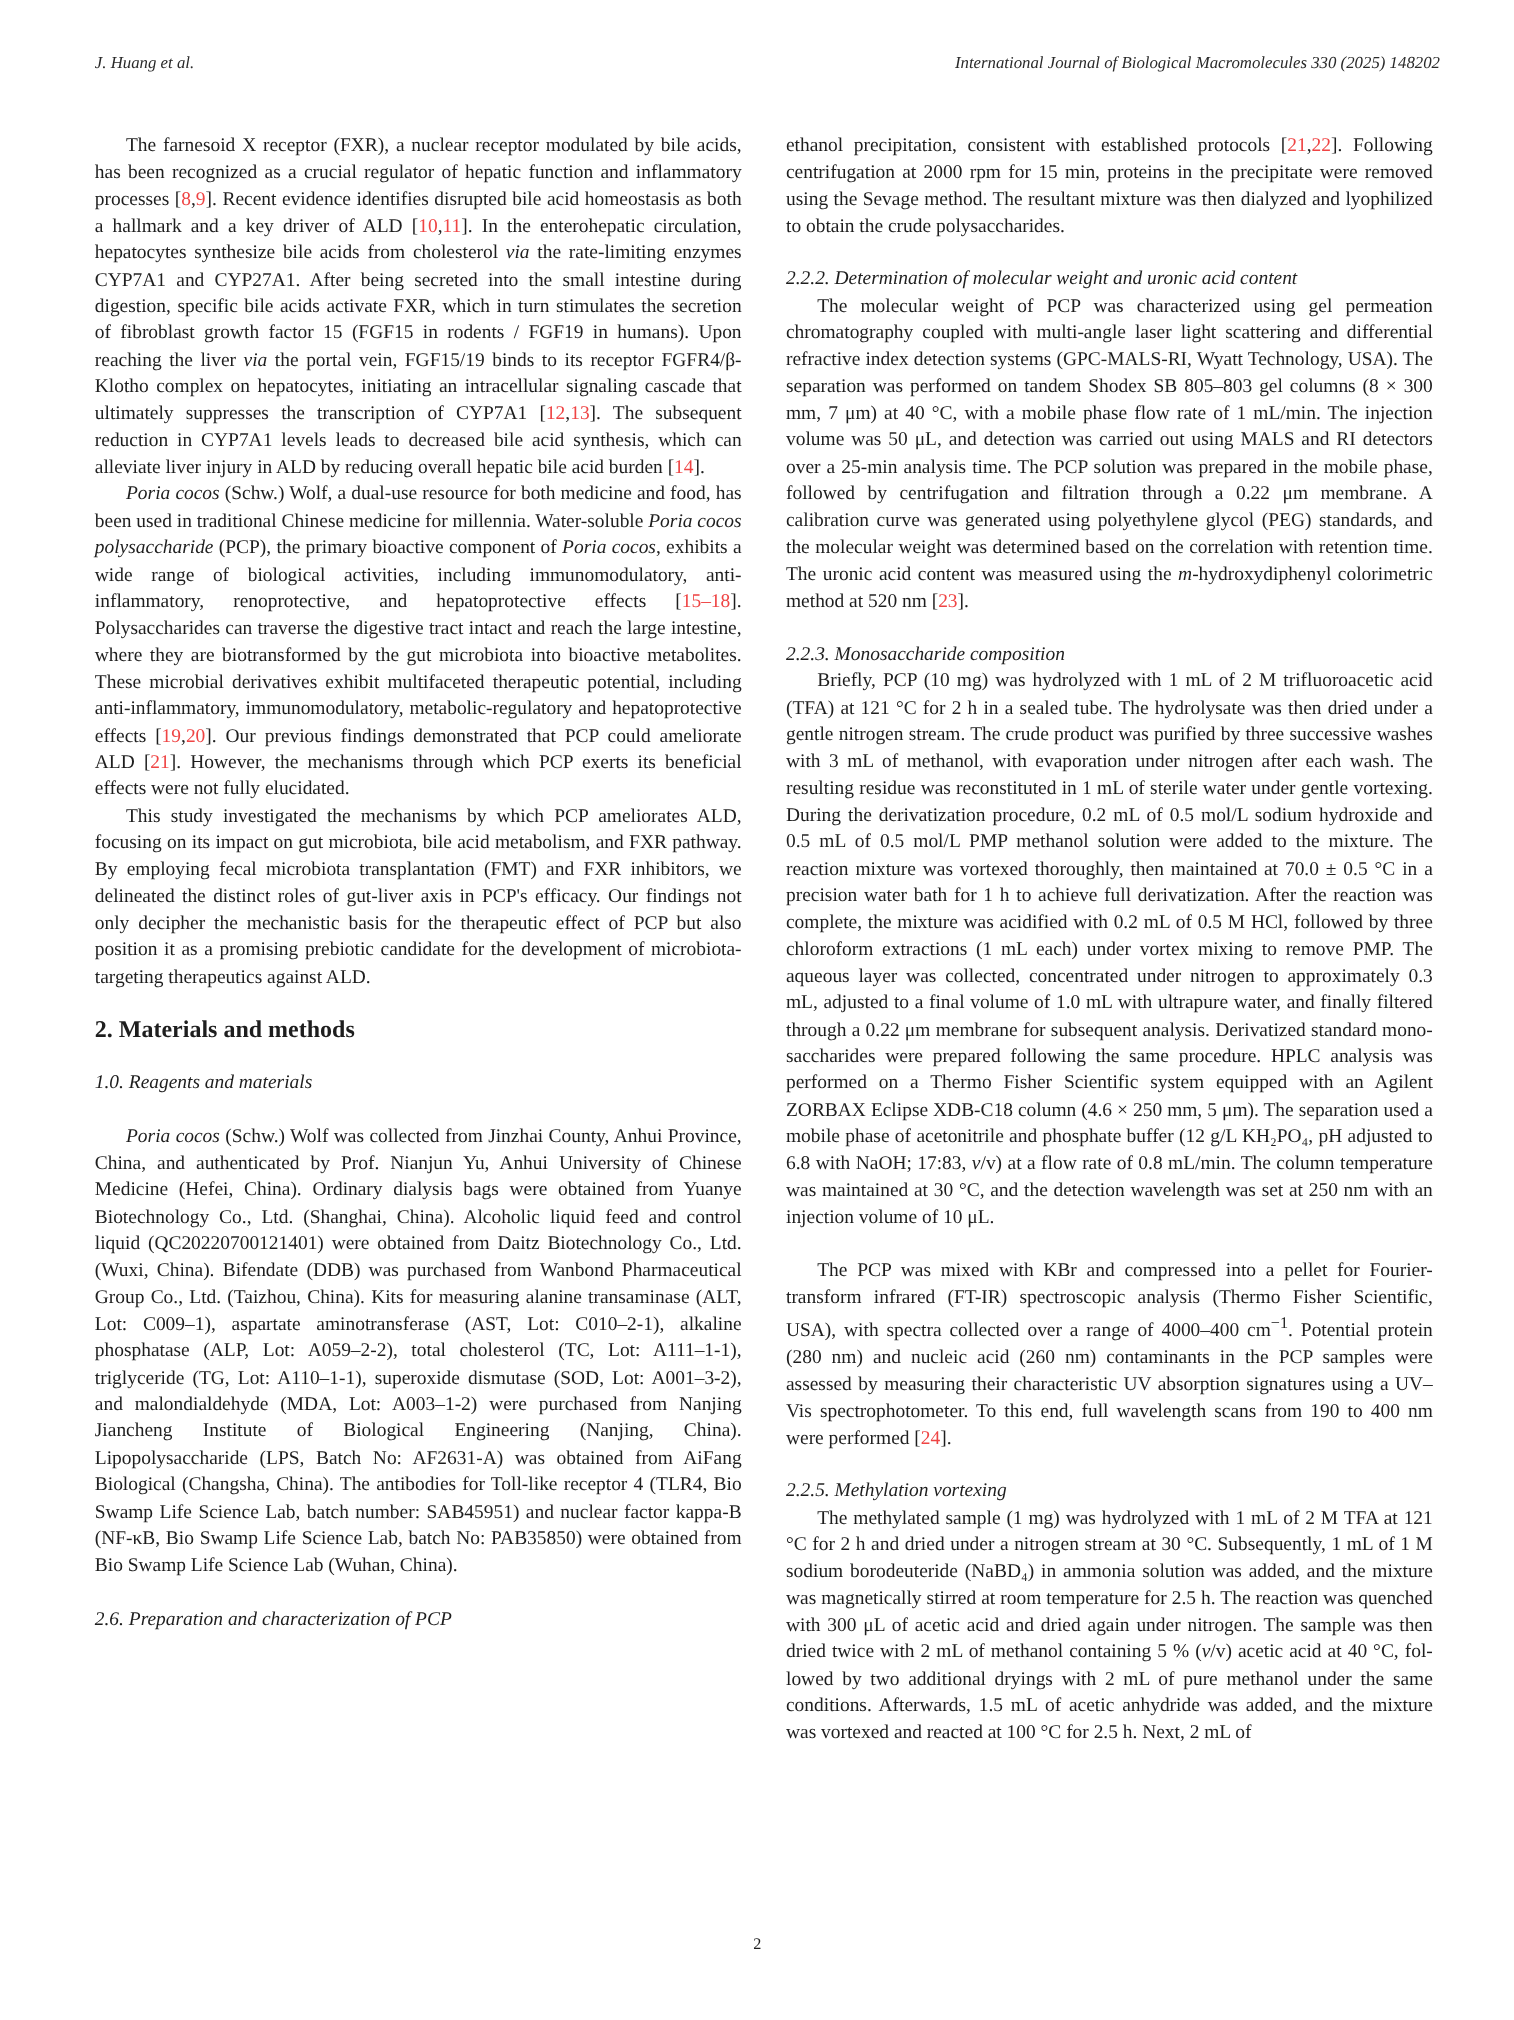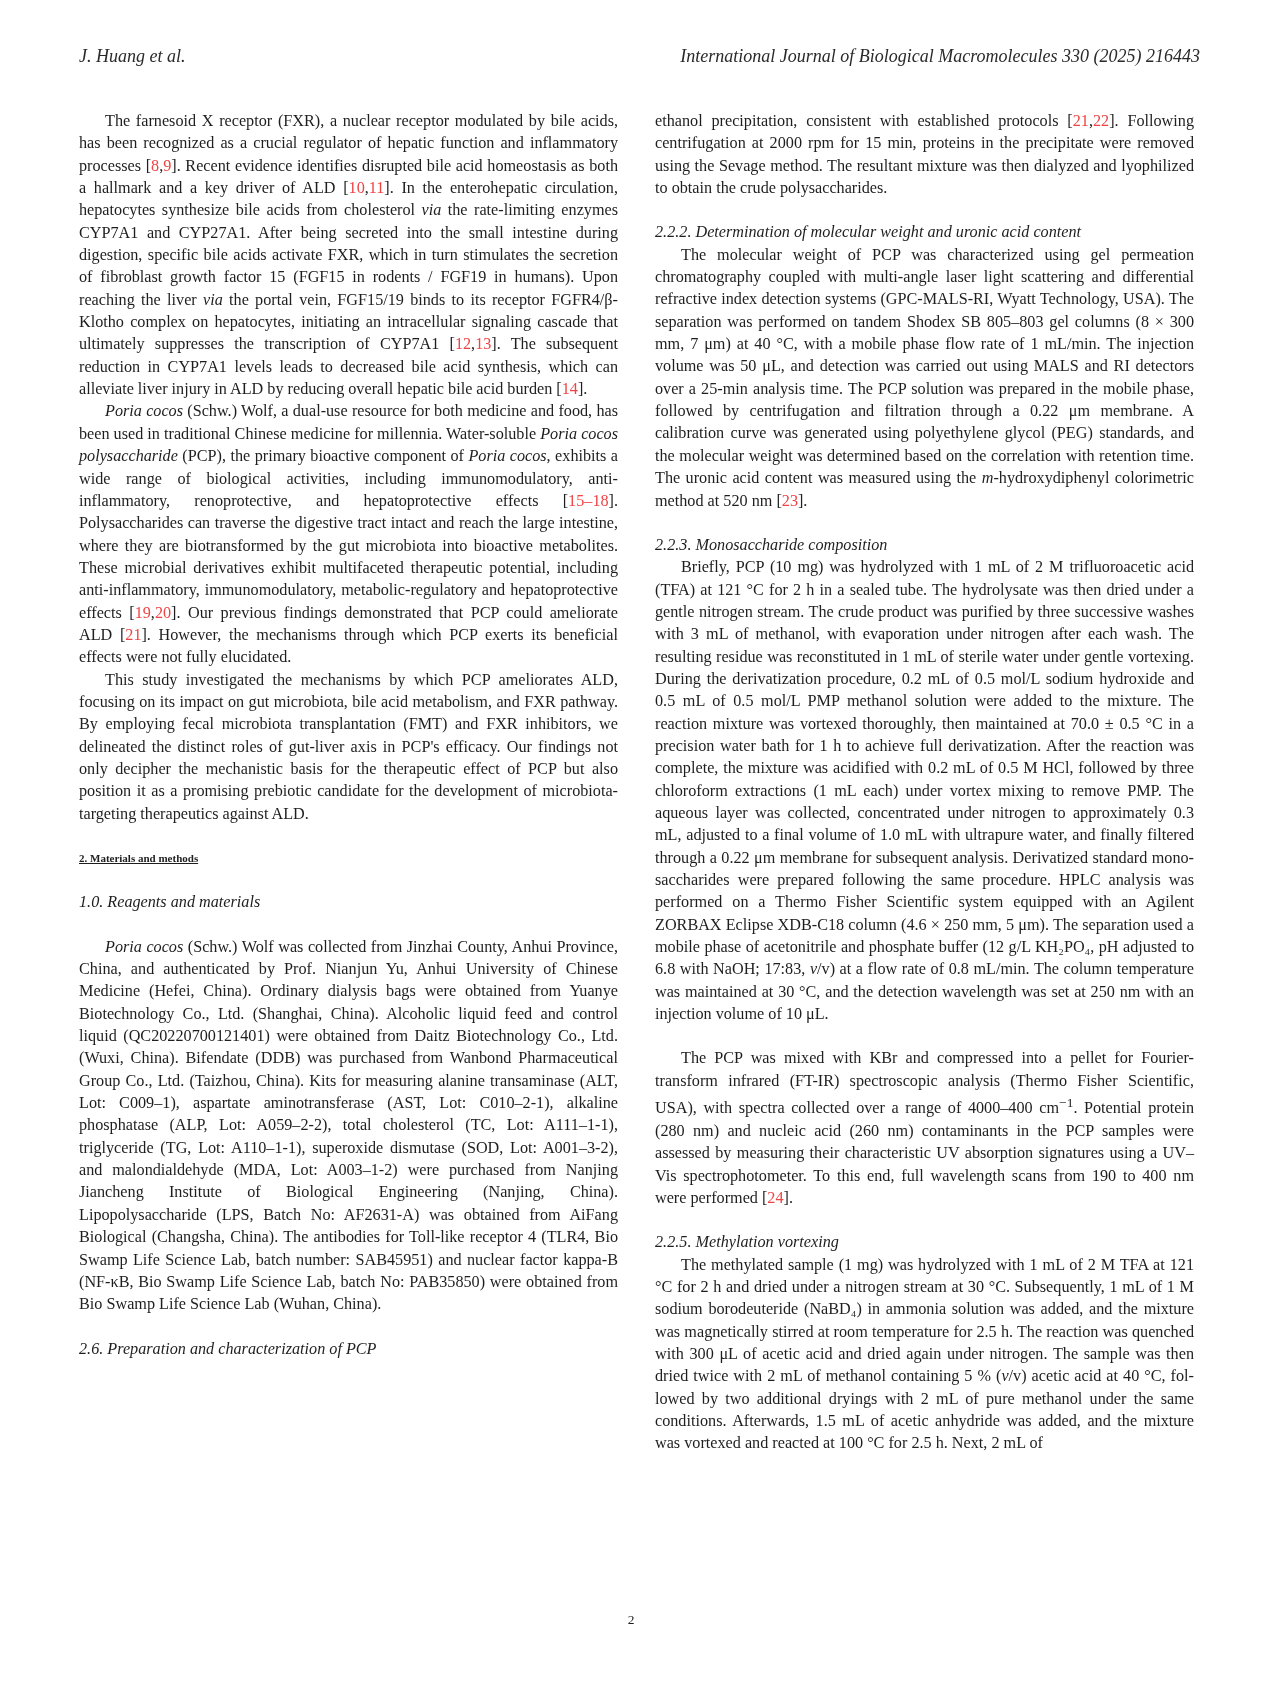--- a/index.html
+++ b/index.html
@@ -1,38 +1,38 @@
 <!DOCTYPE html>
 <html><head>
 <meta charset="utf-8">
 <style>
   html, body { margin: 0; padding: 0; background: #ffffff; }
   body { width: 1262px; height: 1683px; position: relative; overflow: hidden;
          font-family: "Liberation Serif", "DejaVu Serif", serif; color: #1e1e1e; }
-  .running-head { position: absolute; top: 46px; font-style: italic; font-size: 18px; color: #2a2a2a; }
+  .running-head { position: absolute; top: 46px; font-style: italic; font-size: 14px; color: #2a2a2a; }
   .rh-left { left: 79px; }
   .rh-right { right: 62px; }
   .col { position: absolute; top: 110px; width: 539px; font-size: 16.2px; line-height: 22.35px; }
   .col-left { left: 79px; }
   .col-right { left: 655px; }
   p { margin: 0; text-align: justify; hyphens: manual; }
   p.indent { text-indent: 26px; }
-  .sec-head { font-weight: bold; margin: 22px 0 22px 0; font-size: 11px; text-decoration: underline; }
+  .sec-head { font-weight: bold; margin: 22px 0 22px 0; font-size: 20px; }
   .sub-head { font-style: italic; margin: 0 0 22px 0; }
   .subsub-head { font-style: italic; margin: 0; }
   .gap { height: 22px; }
   a.ref { color: #ef4444; text-decoration: none; }
   .page-number { position: absolute; top: 1612px; left: 0; width: 1262px; text-align: center; font-size: 13.5px; }
   i { font-style: italic; }
 </style>
 </head>
 <body>
 
 <div class="running-head rh-left">J. Huang et al.</div>
-<div class="running-head rh-right">International Journal of Biological Macromolecules 330 (2025) 216443</div>
+<div class="running-head rh-right">International Journal of Biological Macromolecules 330 (2025) 148202</div>
 
 <div class="col col-left">
     <p class="indent"><span>The farnesoid X receptor (FXR), a nuclear receptor modulated by bile acids, has been recognized as a crucial regulator of hepatic function and inflammatory processes [</span><a class="ref">8</a><span>,</span><a class="ref">9</a><span>]. Recent evidence identifies disrupted bile acid homeostasis as both a hallmark and a key driver of ALD [</span><a class="ref">10</a><span>,</span><a class="ref">11</a><span>]. In the enterohepatic circulation, hepatocytes synthesize bile acids from cholesterol </span><i>via</i><span> the rate-limiting enzymes CYP7A1 and CYP27A1. After being secreted into the small intestine during digestion, specific bile acids activate FXR, which in turn stimulates the secretion of fibroblast growth factor 15 (FGF15 in rodents / FGF19 in humans). Upon reaching the liver </span><i>via</i><span> the portal vein, FGF15/19 binds to its receptor FGFR4/β-Klotho complex on hepatocytes, initiating an intracellular signaling cascade that ultimately suppresses the transcription of CYP7A1 [</span><a class="ref">12</a><span>,</span><a class="ref">13</a><span>]. The subsequent reduction in CYP7A1 levels leads to decreased bile acid synthesis, which can alleviate liver injury in ALD by reducing overall hepatic bile acid burden [</span><a class="ref">14</a><span>].</span></p>
     <p class="indent"><i>Poria cocos</i><span> (Schw.) Wolf, a dual-use resource for both medicine and food, has been used in traditional Chinese medicine for millennia. Water-soluble </span><i>Poria cocos polysaccharide</i><span> (PCP), the primary bioactive component of </span><i>Poria cocos</i><span>, exhibits a wide range of biological activities, including immunomodulatory, anti-inflammatory, renoprotective, and hepatoprotective effects [</span><a class="ref">15–18</a><span>]. Polysaccharides can traverse the digestive tract intact and reach the large intestine, where they are bio­transformed by the gut microbiota into bioactive metabolites. These microbial derivatives exhibit multifaceted therapeutic potential, including anti-inflammatory, immunomodulatory, metabolic-regulatory and hepatoprotective effects [</span><a class="ref">19</a><span>,</span><a class="ref">20</a><span>]. Our previous findings demon­strated that PCP could ameliorate ALD [</span><a class="ref">21</a><span>]. However, the mechanisms through which PCP exerts its beneficial effects were not fully elucidated.</span></p>
     <p class="indent"><span>This study investigated the mechanisms by which PCP ameliorates ALD, focusing on its impact on gut microbiota, bile acid metabolism, and FXR pathway. By employing fecal microbiota transplantation (FMT) and FXR inhibitors, we delineated the distinct roles of gut-liver axis in PCP's efficacy. Our findings not only decipher the mechanistic basis for the therapeutic effect of PCP but also position it as a promising prebiotic candidate for the development of microbiota-targeting therapeutics against ALD.</span></p>
     <div class="sec-head">2.  Materials and methods</div>
     <div class="sub-head">1.0.  Reagents and materials</div>
     <p class="indent"><i>Poria cocos</i><span> (Schw.) Wolf was collected from Jinzhai County, Anhui Province, China, and authenticated by Prof. Nianjun Yu, Anhui Uni­versity of Chinese Medicine (Hefei, China). Ordinary dialysis bags were obtained from Yuanye Biotechnology Co., Ltd. (Shanghai, China). Alcoholic liquid feed and control liquid (QC20220700121401) were obtained from Daitz Biotechnology Co., Ltd. (Wuxi, China). Bifendate (DDB) was purchased from Wanbond Pharmaceutical Group Co., Ltd. (Taizhou, China). Kits for measuring alanine transaminase (ALT, Lot: C009–1), aspartate aminotransferase (AST, Lot: C010–2-1), alkaline phosphatase (ALP, Lot: A059–2-2), total cholesterol (TC, Lot: A111–1-1), triglyceride (TG, Lot: A110–1-1), superoxide dismutase (SOD, Lot: A001–3-2), and malondialdehyde (MDA, Lot: A003–1-2) were pur­chased from Nanjing Jiancheng Institute of Biological Engineering (Nanjing, China). Lipopolysaccharide (LPS, Batch No: AF2631-A) was obtained from AiFang Biological (Changsha, China). The antibodies for Toll-like receptor 4 (TLR4, Bio Swamp Life Science Lab, batch number: SAB45951) and nuclear factor kappa-B (NF-κB, Bio Swamp Life Science Lab, batch No: PAB35850) were obtained from Bio Swamp Life Science Lab (Wuhan, China).</span></p>
     <div class="gap"></div>
     <div class="sub-head">2.6.  Preparation and characterization of PCP</div>

